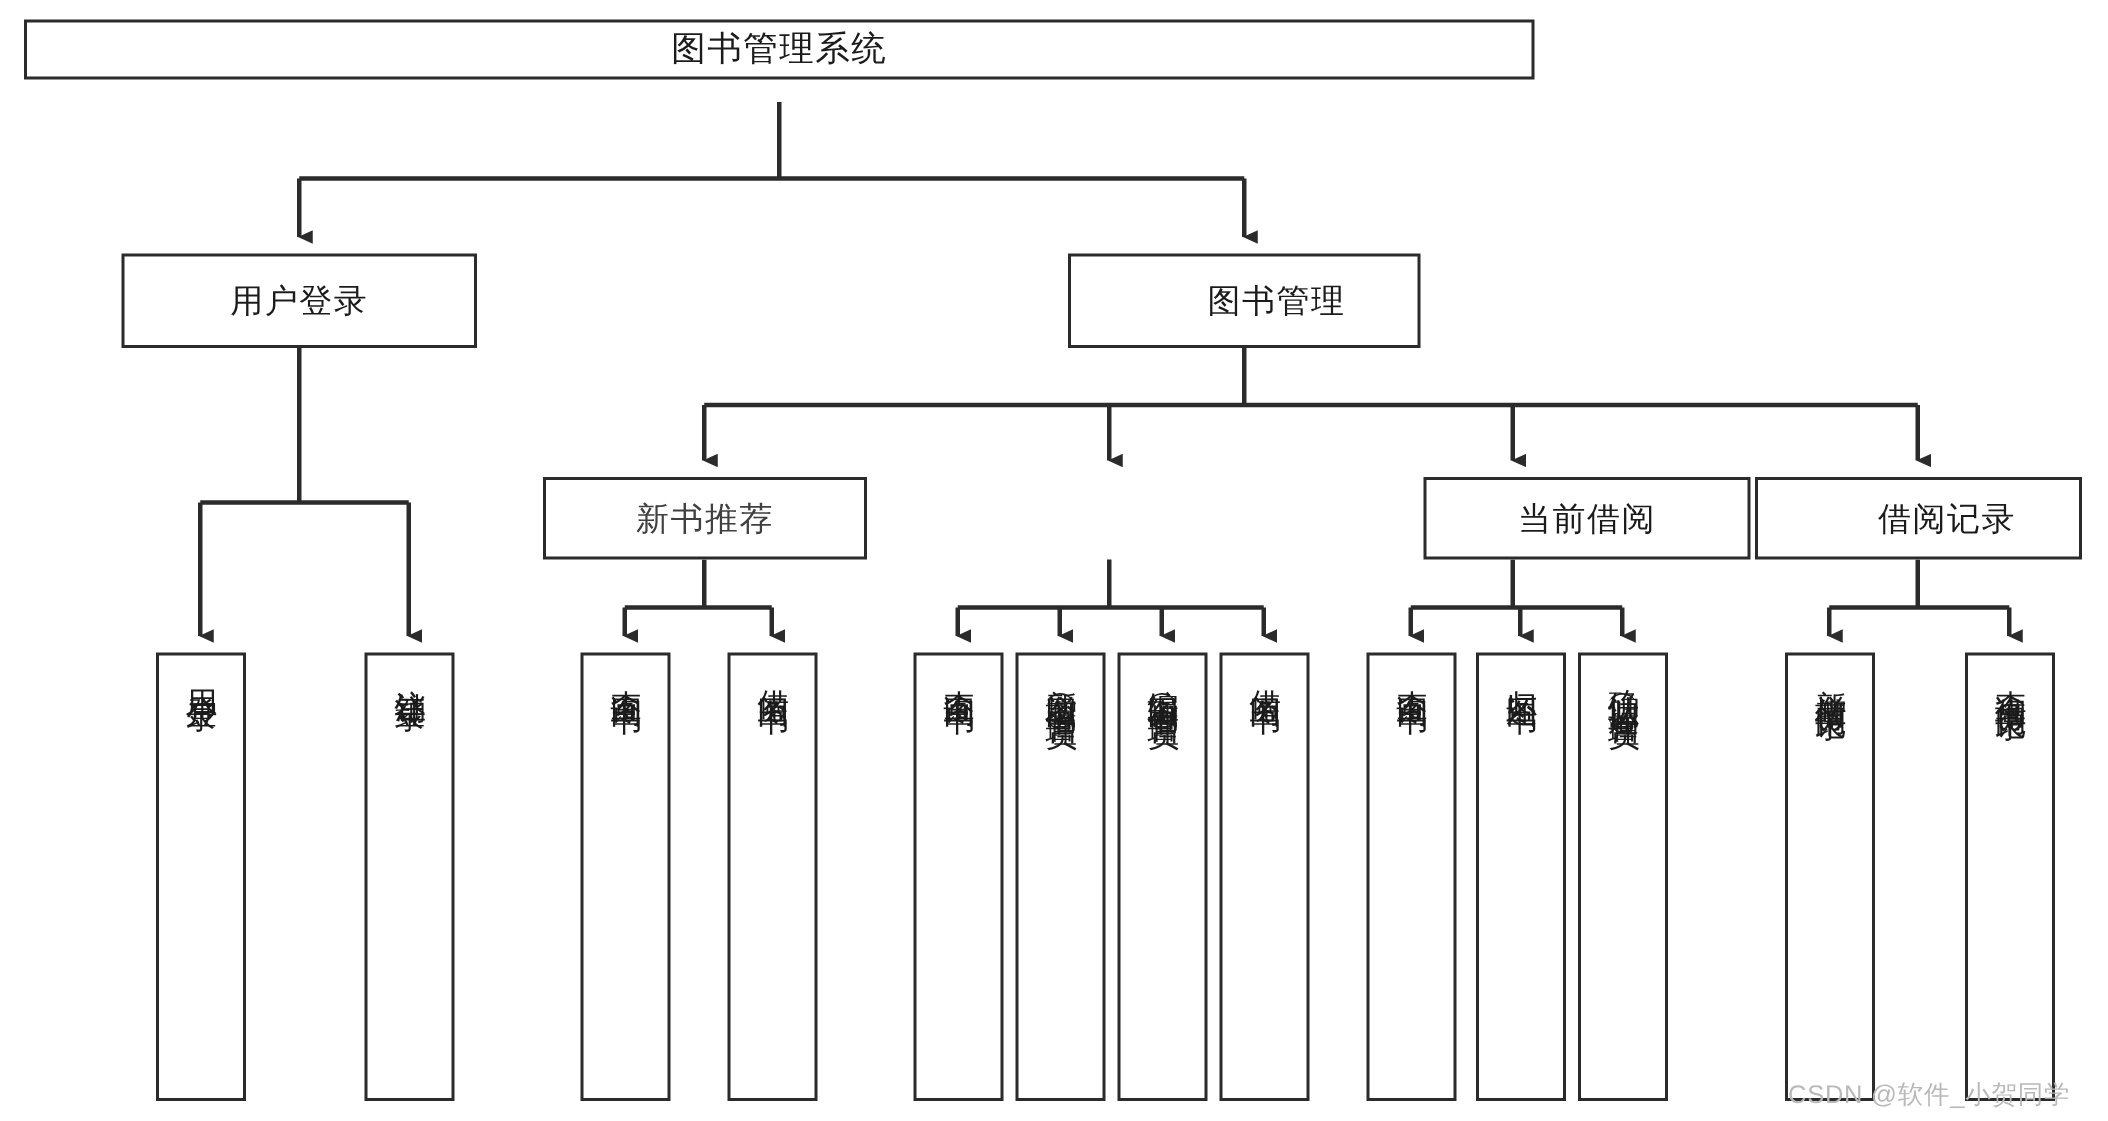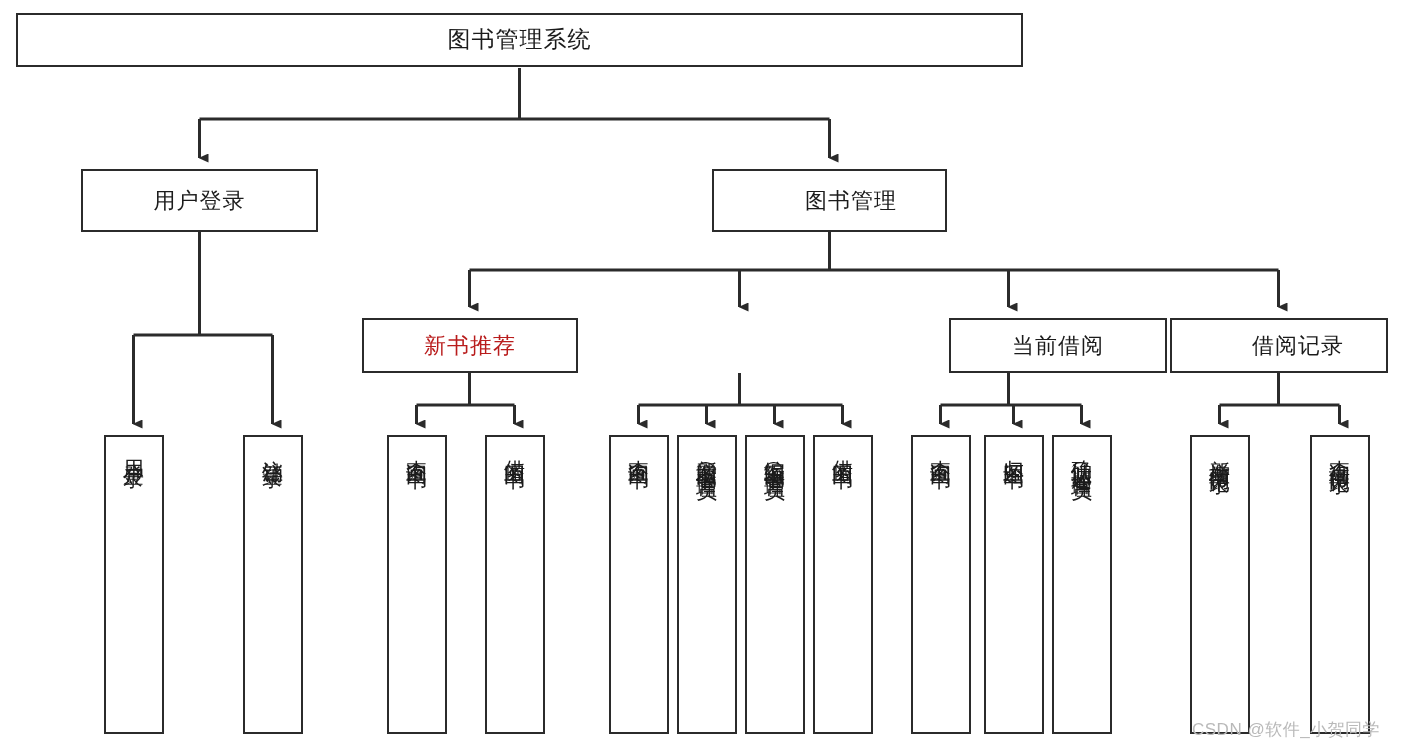--- a/index.html
+++ b/index.html
@@ -119,32 +119,32 @@
       <path d="M 1013.5 405 L 1013.5 424" marker-end="url(#arrowhead)"></path>
       <path d="M 1081.5 405 L 1081.5 424" marker-end="url(#arrowhead)"></path>
 
       <path d="M 1278.5 373 L 1278.5 405"></path>
       <path d="M 1219.5 405 L 1339.5 405"></path>
       <path d="M 1219.5 405 L 1219.5 424" marker-end="url(#arrowhead)"></path>
       <path d="M 1339.5 405 L 1339.5 424" marker-end="url(#arrowhead)"></path>
     </g>
   </svg>
 
-  <div class="node horiz root" style="left: 16px; top: 13px; width: 1007px; height: 54px; border-color: rgb(43, 43, 43); background: rgb(255, 255, 255); color: rgb(27, 27, 27);">
+  <div class="node horiz root" style="left: 16px; top: 13px; width: 1007px; height: 40px; border-color: rgb(43, 43, 43); background: rgb(255, 255, 255); color: rgb(27, 27, 27);">
     <span class="node-label">图书管理系统</span>
   </div>
 
   <div class="node horiz" style="left: 81px; top: 169px; width: 237px; height: 63px; border-color: rgb(43, 43, 43); background: rgb(255, 255, 255); color: rgb(27, 27, 27);">
     <span class="node-label">用户登录</span>
   </div>
   <div class="node horiz" style="left: 712px; top: 169px; width: 235px; height: 63px; border-color: rgb(43, 43, 43); background: rgb(255, 255, 255); color: rgb(27, 27, 27); padding-left: 43px;">
     <span class="node-label">图书管理</span>
   </div>
 
-  <div class="node horiz" style="left: 362px; top: 318px; width: 216px; height: 55px; border-color: rgb(43, 43, 43); background: rgb(255, 255, 255); color: #b91c1c;">
+  <div class="node horiz" style="left: 362px; top: 318px; width: 216px; height: 55px; border-color: rgb(43, 43, 43); background: rgb(255, 255, 255); color: #404040;">
     <span class="node-label">新书推荐</span>
   </div>
   <div class="node horiz" style="left: 901px; top: 318px; width: 218px; height: 55px; border-color: rgb(43, 43, 43); background: rgb(255, 255, 255); color: rgb(27, 27, 27); margin-left: 48px;">
     <span class="node-label">当前借阅</span>
   </div>
   <div class="node horiz" style="left: 1170px; top: 318px; width: 218px; height: 55px; border-color: rgb(43, 43, 43); background: rgb(255, 255, 255); color: rgb(27, 27, 27); padding-left: 38px;">
     <span class="node-label">借阅记录</span>
   </div>
 
   <div class="node vert" style="left: 104px; top: 435px; width: 60px; height: 299px; border-color: rgb(43, 43, 43); background: rgb(255, 255, 255); color: rgb(27, 27, 27);">

